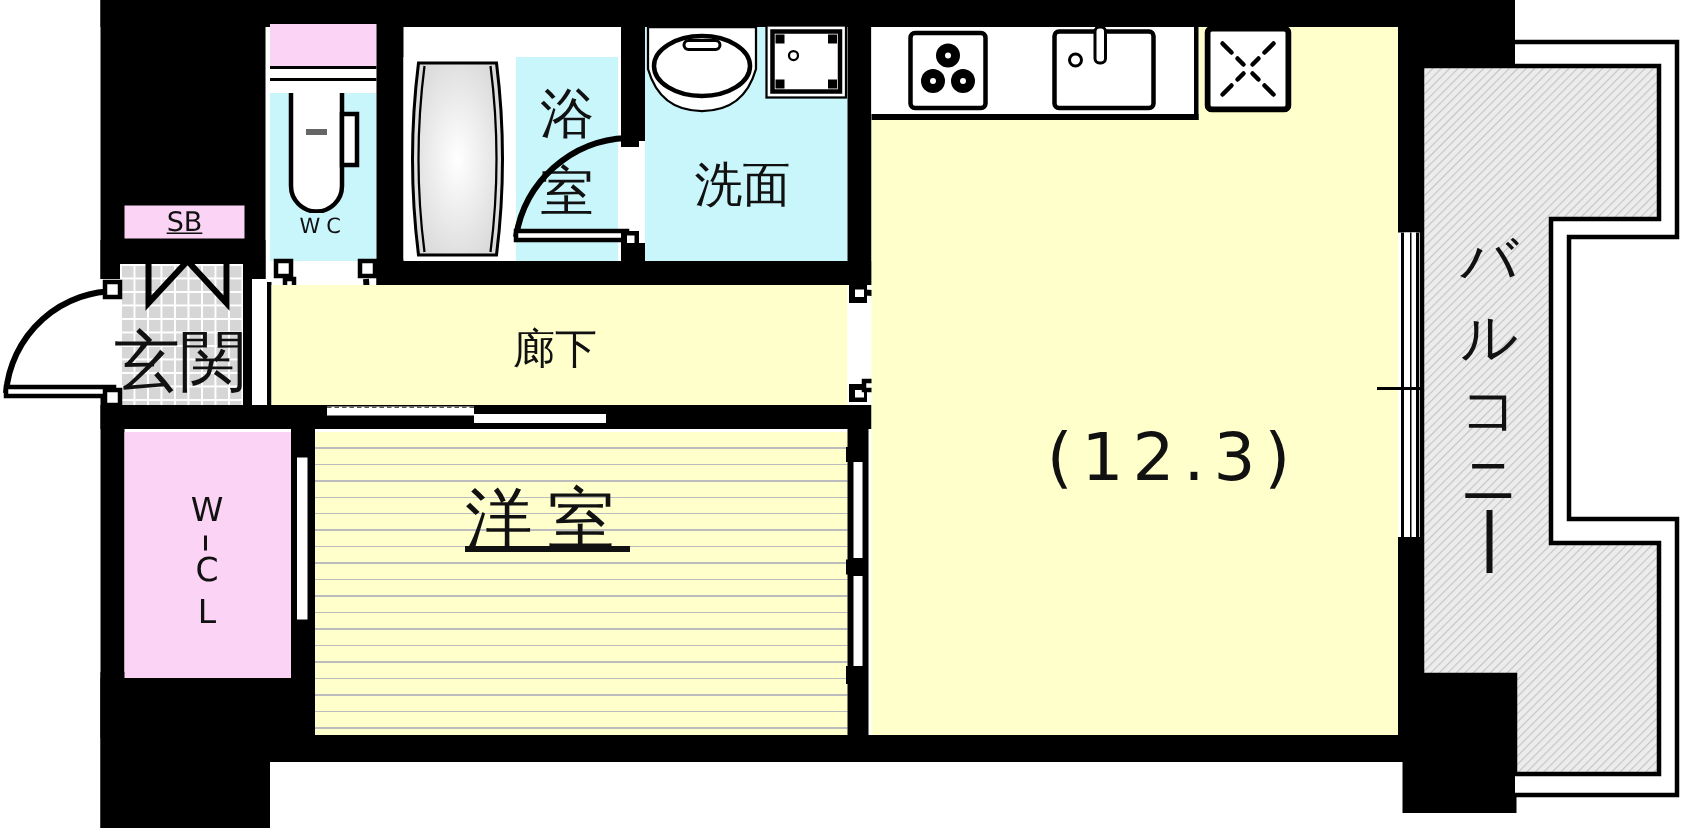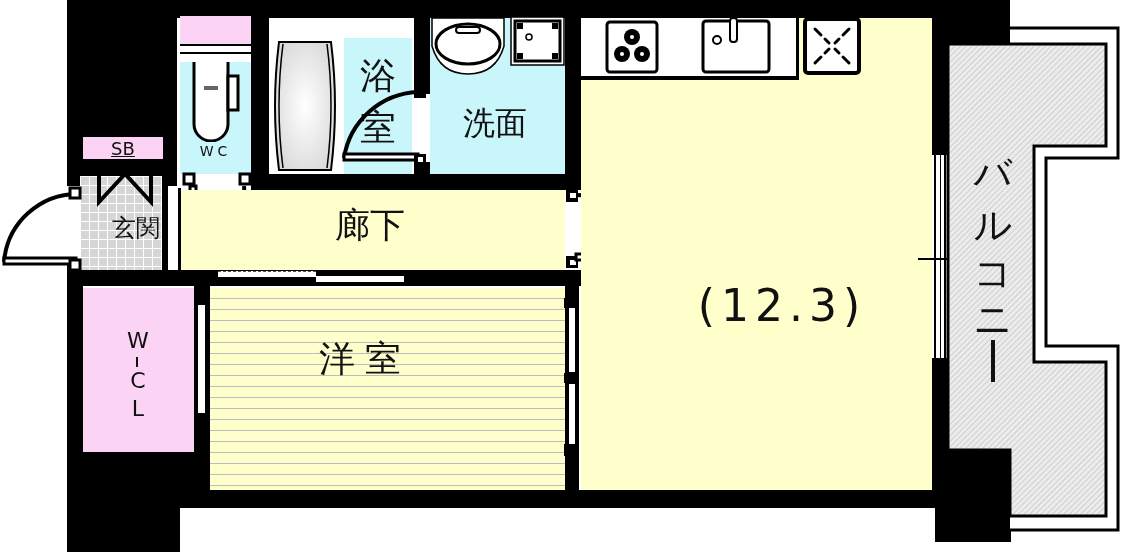--- a/index.html
+++ b/index.html
@@ -32,21 +32,21 @@
   <div class="abs wall" style="left:67px;top:160px;width:110px;height:26px;"></div>
   <div class="abs pink" style="left:83px;top:137px;width:80px;height:22px;">
     <div class="lbl" style="left:0;top:1px;width:80px;font-size:18px;text-decoration:underline;">SB</div>
   </div>
   <div class="abs tile" style="left:80px;top:176px;width:82px;height:95px;"></div>
   <svg class="abs" style="left:95px;top:160px;" width="62" height="48">
     <path d="M4 4 L4 42 L30 14 L56 42 L56 4" fill="none" stroke="#000" stroke-width="4"></path>
     <rect x="0" y="0" width="10" height="6" fill="#000"></rect>
     <rect x="52" y="0" width="10" height="6" fill="#000"></rect>
   </svg>
-  <div class="lbl" style="left:90px;top:212px;width:92px;font-size:24px;">玄関</div>
+  <div class="lbl" style="left:74px;top:212px;width:92px;font-size:44px;">玄関</div>
 
   <svg class="abs" style="left:0;top:186px;" width="86" height="86">
     <path d="M80 8 A74 74 0 0 0 4 76" fill="none" stroke="#000" stroke-width="4"></path>
     <rect x="4" y="72" width="72" height="6" fill="#fff" stroke="#000" stroke-width="3"></rect>
     <rect x="70" y="2" width="10" height="10" fill="#fff" stroke="#000" stroke-width="3"></rect>
     <rect x="70" y="74" width="10" height="10" fill="#fff" stroke="#000" stroke-width="3"></rect>
   </svg>
   <div class="abs wall" style="left:162px;top:180px;width:6px;height:90px;"></div>
   <div class="abs white" style="left:168px;top:188px;width:10px;height:85px;border-right:3px solid #000;"></div>
 
@@ -108,21 +108,21 @@
     <rect x="7" y="37" width="6" height="6" fill="#000"></rect>
     <rect x="42" y="37" width="6" height="6" fill="#000"></rect>
     <circle cx="19" cy="21" r="3" fill="none" stroke="#000" stroke-width="1.5"></circle>
   </svg>
   <div class="lbl" style="left:440px;top:102px;width:110px;font-size:32px;">洗面</div>
   <div class="abs wall" style="left:565px;top:0;width:16px;height:190px;"></div>
 
   <div class="abs wall" style="left:251px;top:174px;width:330px;height:16px;"></div>
 
   <div class="abs yel" style="left:181px;top:190px;width:384px;height:80px;"></div>
-  <div class="lbl" style="left:330px;top:202px;width:80px;font-size:35px;">廊下</div>
+  <div class="lbl" style="left:330px;top:214px;width:80px;font-size:28px;">廊下</div>
   <div class="abs white" style="left:565px;top:192px;width:14px;height:76px;"></div>
   <svg class="abs" style="left:564px;top:188px;" width="82" height="84">
     <rect x="2" y="2" width="12" height="12" fill="#000"></rect>
     <rect x="6" y="5" width="6" height="5" fill="#fff"></rect>
     <rect x="2" y="68" width="12" height="12" fill="#000"></rect>
     <rect x="6" y="72" width="6" height="5" fill="#fff"></rect>
     <path d="M12 7 A64 64 0 0 1 76 68" fill="none" stroke="#000" stroke-width="4"></path>
     <rect x="12" y="66" width="64" height="6" fill="#fff" stroke="#000" stroke-width="3"></rect>
   </svg>
 
@@ -136,21 +136,21 @@
   <div class="lbl" style="left:118px;top:368px;width:40px;font-size:22px;">C</div>
   <div class="lbl" style="left:118px;top:396px;width:40px;font-size:22px;">L</div>
   <div class="abs wall" style="left:194px;top:286px;width:16px;height:170px;"></div>
   <div class="abs white" style="left:198px;top:305px;width:7px;height:108px;"></div>
   <svg class="abs" style="left:207px;top:305px;" width="22" height="32">
     <path d="M2 2 L18 16 L2 30 Z" fill="#fff" stroke="#000" stroke-width="3"></path>
   </svg>
   <div class="abs wall" style="left:67px;top:452px;width:143px;height:40px;"></div>
 
   <div class="abs stripe" style="left:210px;top:288px;width:355px;height:202px;"></div>
-  <div class="lbl" style="left:300px;top:335px;width:130px;font-size:36px;letter-spacing:10px;">洋室</div>
+  <div class="lbl" style="left:300px;top:316px;width:130px;font-size:45px;letter-spacing:10px;text-decoration:underline;">洋室</div>
 
   <div class="abs wall" style="left:565px;top:286px;width:14px;height:210px;"></div>
   <div class="abs white" style="left:569px;top:306px;width:6px;height:66px;"></div>
   <div class="abs white" style="left:569px;top:384px;width:6px;height:64px;"></div>
   <div class="abs" style="left:564px;top:298px;width:14px;height:10px;background:#000;"></div>
   <div class="abs" style="left:564px;top:373px;width:14px;height:10px;background:#000;"></div>
   <div class="abs" style="left:564px;top:444px;width:14px;height:12px;background:#000;"></div>
 
   <div class="abs yel" style="left:581px;top:18px;width:351px;height:472px;"></div>
 

